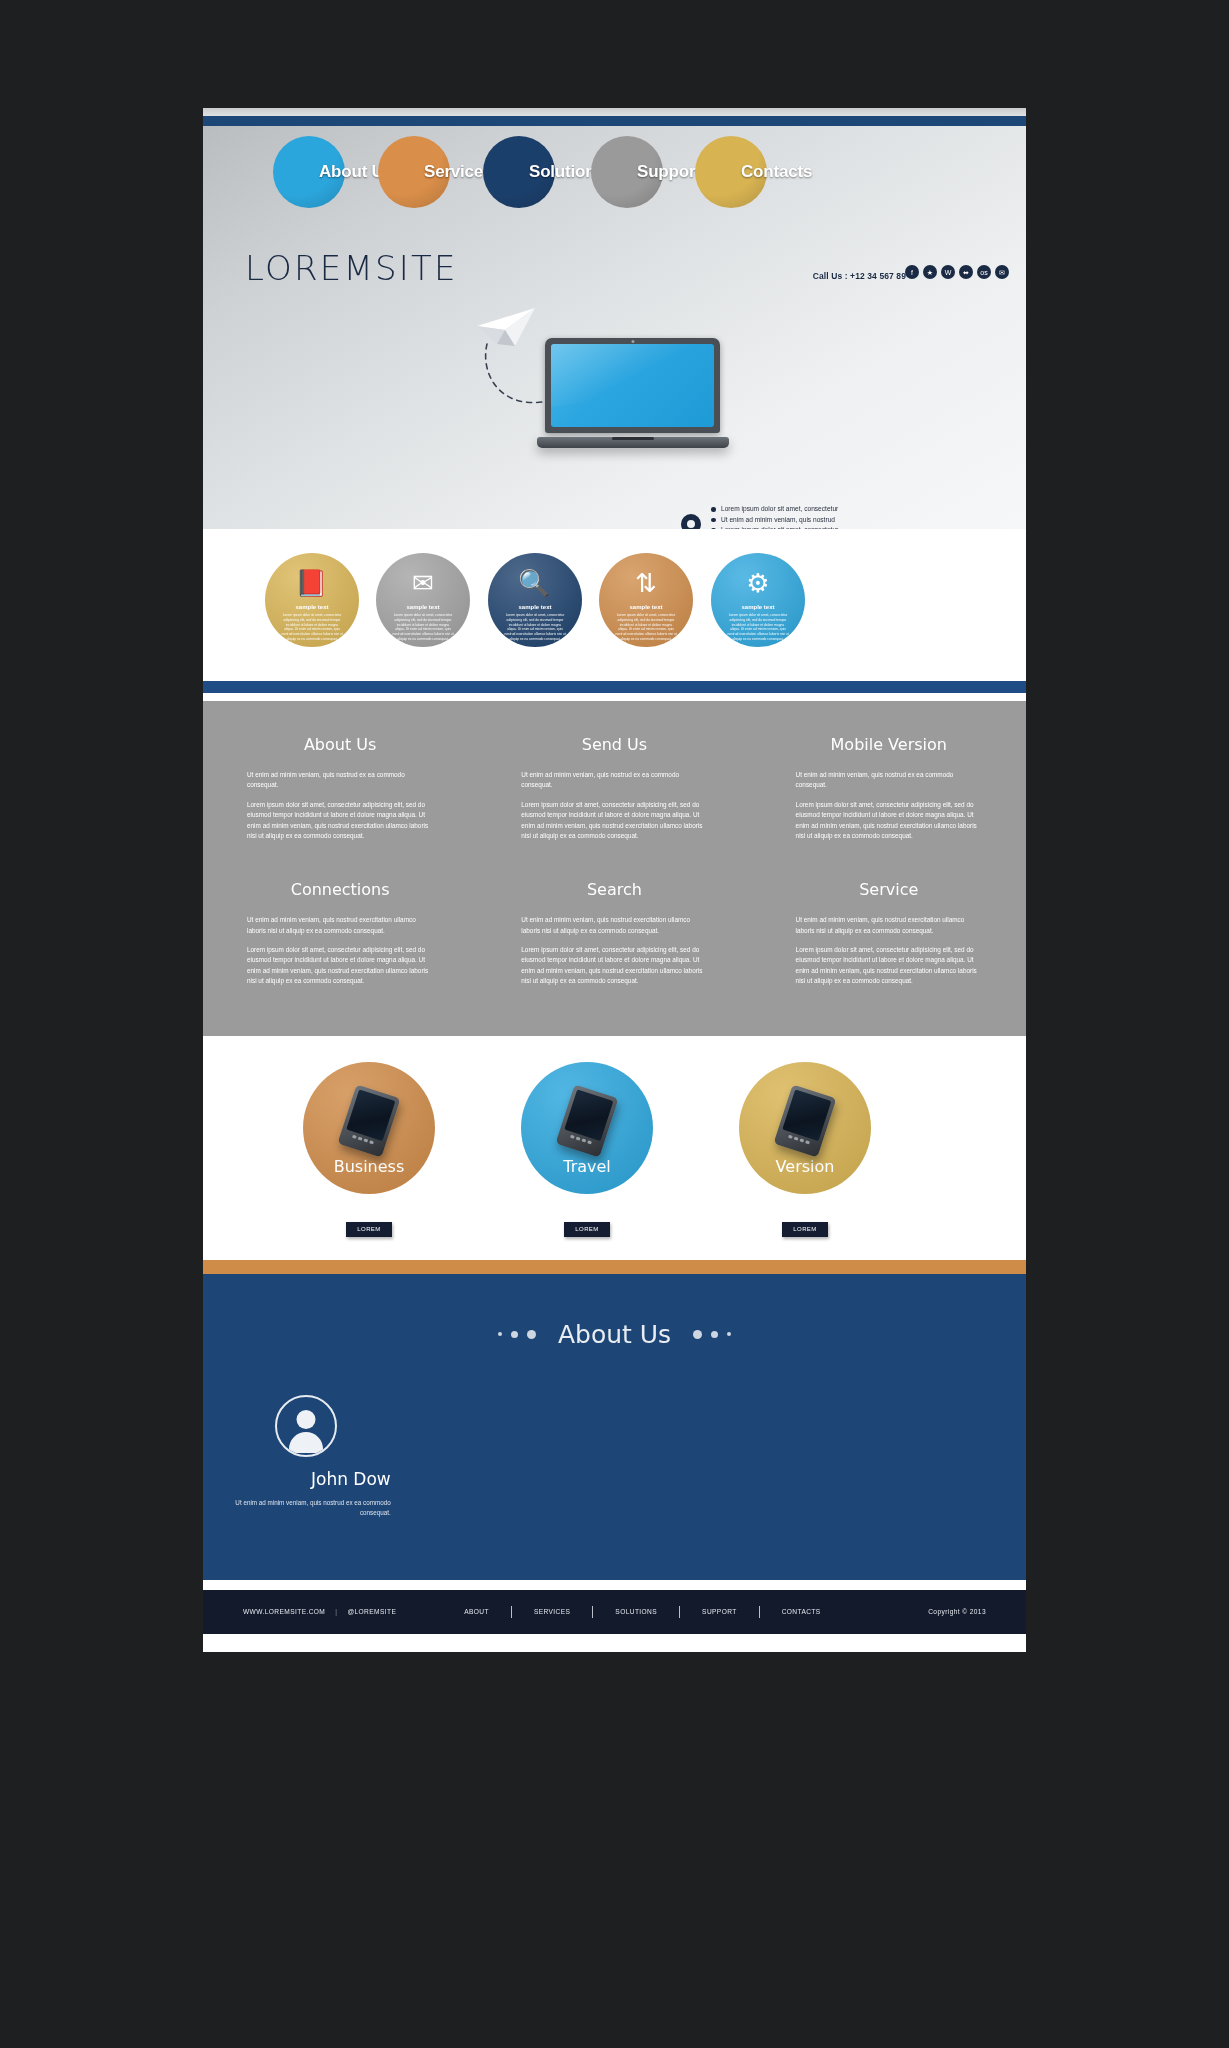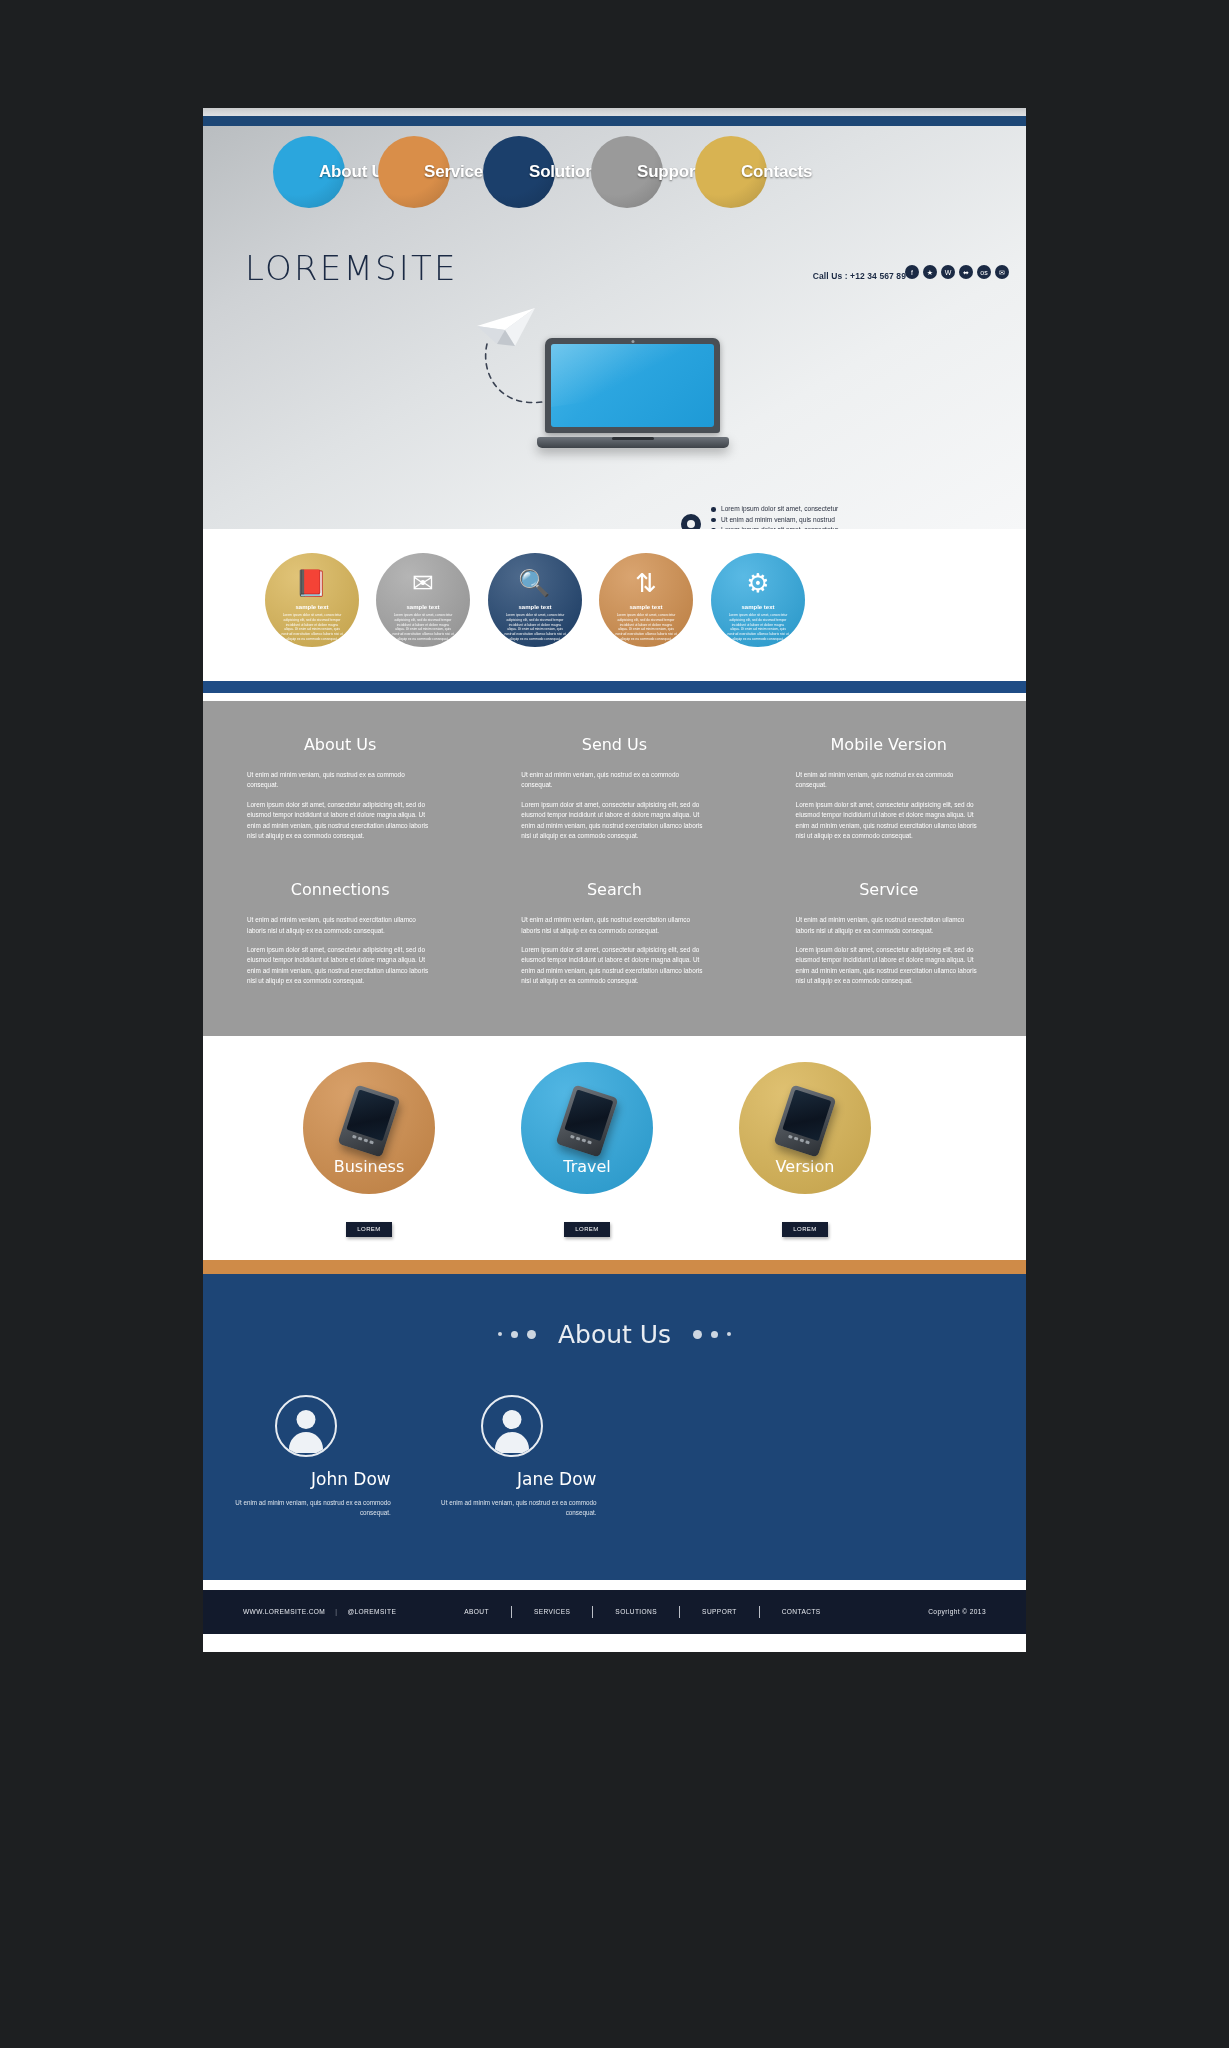--- a/index.html
+++ b/index.html
@@ -426,28 +426,20 @@
             <i style="width:4px;height:4px"></i>
         </div>
       </div>
       <div class="team-row" id="team-host">
           <div class="tm">
             <div class="avatar">
               <div class="head"></div>
               <div class="body2"></div>
             </div>
             <h4>John Dow</h4>
-            <p>Ut enim ad minim veniam, quis nostrud ex ea commodo consequat.</p>
-          </div>
-          <div class="tm">
-            <div class="avatar">
-              <div class="head"></div>
-              <div class="body2"></div>
-            </div>
-            <h4>Jane Dow</h4>
             <p>Ut enim ad minim veniam, quis nostrud ex ea commodo consequat.</p>
           </div>
         </div>
     </div>
 
     <div class="foot-white"></div>
     <div class="footer">
       <div class="fl">
         <span>WWW.LOREMSITE.COM</span>
         <span class="sep">|</span>

